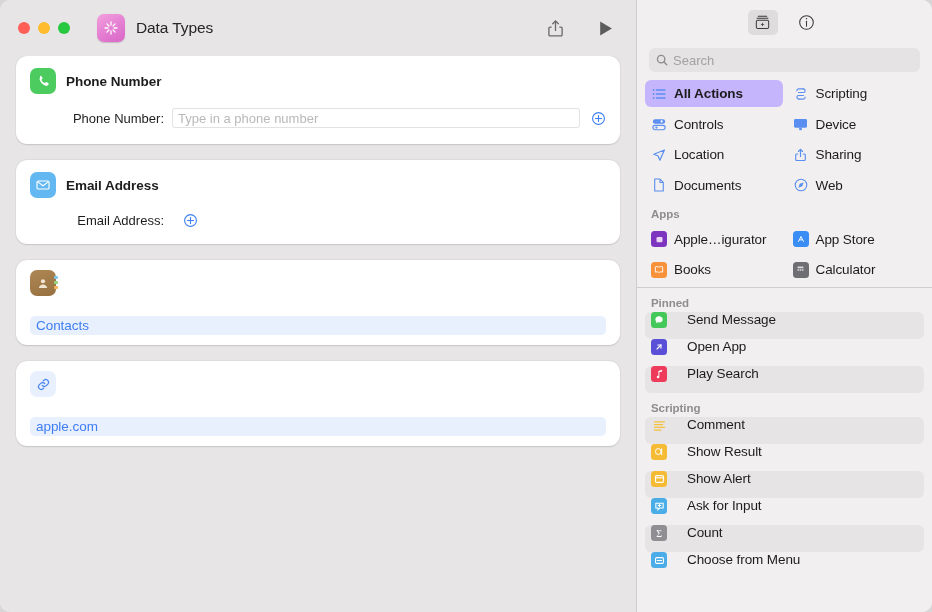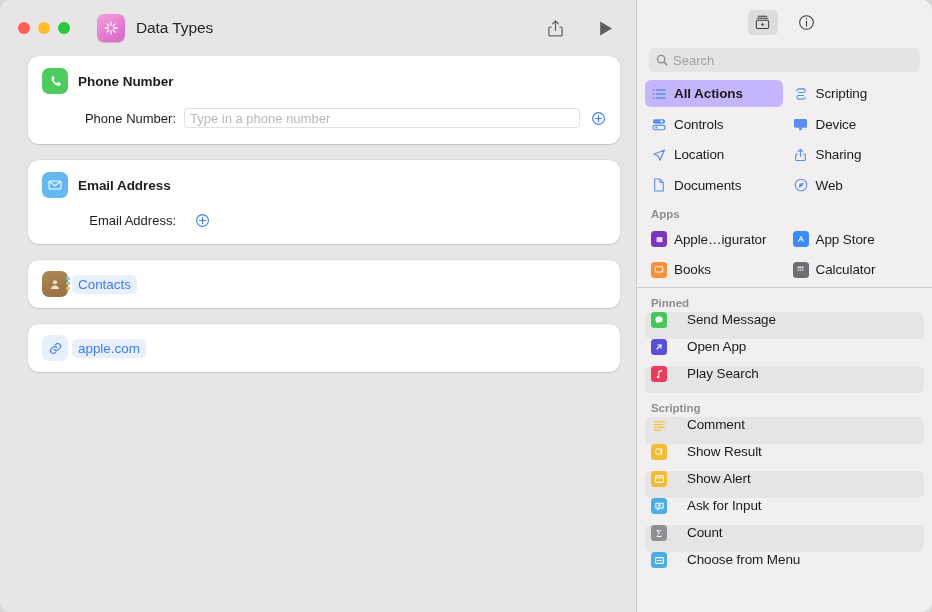--- a/index.html
+++ b/index.html
@@ -55,21 +55,20 @@
     width: 30px; height: 28px;
     display: flex; align-items: center; justify-content: center;
     color: #656565;
   }
   .tb-btn.run { margin-left: 20px; }
 
   .canvas {
     flex: 1;
     padding: 0 16px;
     overflow: hidden;
-    margin-left: 12px;
   }
   .card {
     background: #ffffff;
     border-radius: 11px;
     box-shadow: 0 0.5px 1.5px rgba(0,0,0,.13), 0 0 0 0.5px rgba(0,0,0,.035);
     margin-bottom: 16px;
     position: relative;
   }
   .card.action { padding: 12px 14px 16px 14px; }
   .card-head { display: flex; align-items: center; gap: 10px; }
@@ -113,22 +112,23 @@
     margin-left: 10px;
     width: 16px; height: 16px;
     flex: 0 0 auto;
     display: flex; align-items: center; justify-content: center;
     color: #3b7ff2;
   }
 
   
   .card.token-card {
     padding: 10px 14px;
-    display: flex; align-items: center; gap: 4px;
+    display: flex; gap: 20px;
     min-height: 48px;
+    flex-direction: column;
   }
   .contacts-icon {
     width: 26px; height: 26px; border-radius: 7px;
     background: linear-gradient(160deg,#ad8754 0%,#97703f 100%);
     position: relative;
     display: flex; align-items: center; justify-content: center;
     flex: 0 0 auto;
   }
   .contacts-icon .tabmark {
     position: absolute; right: -1.5px; width: 3.5px; height: 3px; border-radius: 1px;

